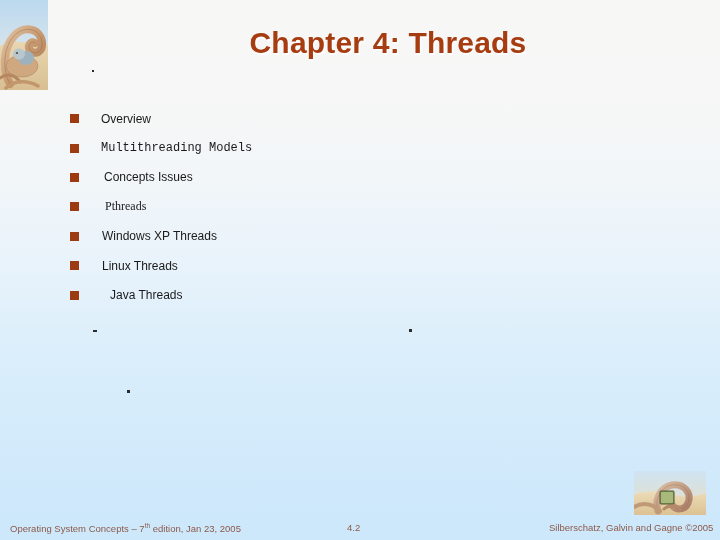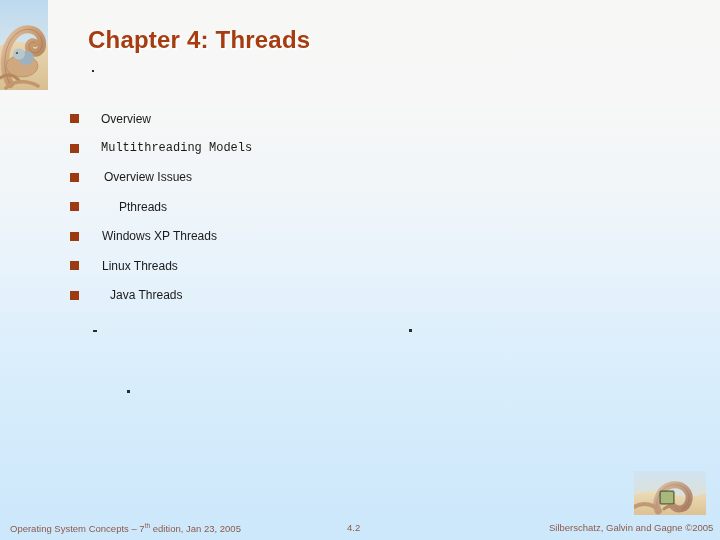--- a/index.html
+++ b/index.html
@@ -40,22 +40,22 @@
     overflow: hidden;
   }
   #corner-art svg { display: block; }
 
   
   #title {
     position: absolute;
     left: 88px;
     top: 26px;
     width: 600px;
-    text-align: left;
-    font-size: 24px;
+    text-align: center;
+    font-size: 30px;
     font-weight: bold;
     color: #a63c10;
     letter-spacing: 0.2px;
     text-shadow: 1.5px 1.5px 0 rgba(255,255,255,0.85);
     white-space: nowrap;
   }
 
   
   #bullets {
     position: absolute;
@@ -77,21 +77,21 @@
   }
   .bullet-text {
     font-size: 12px;
     color: #1a1a1a;
     white-space: nowrap;
   }
   
   .bullet-row:nth-child(1) .bullet-text { margin-left: 2px; }
   .bullet-row:nth-child(2) .bullet-text { margin-left: 2px; font-family: Liberation Mono, monospace; }
   .bullet-row:nth-child(3) .bullet-text { margin-left: 5px; }
-  .bullet-row:nth-child(4) .bullet-text { margin-left: 20px; }
+  .bullet-row:nth-child(4) .bullet-text { margin-left: 6px; font-family: Liberation Serif, serif; }
   .bullet-row:nth-child(5) .bullet-text { margin-left: 3px; }
   .bullet-row:nth-child(6) .bullet-text { margin-left: 3px; }
   .bullet-row:nth-child(7) .bullet-text { margin-left: 11px; }
 
   
   .artifact {
     position: absolute;
     background: #2b2b2b;
   }
   #artifact-1 { left: 92px;  top: 70px;  width: 2px; height: 2px; }
@@ -170,21 +170,21 @@
     <div class="bullet-row">
       <span class="bullet-marker"></span>
       <span class="bullet-text">Overview</span>
     </div>
     <div class="bullet-row">
       <span class="bullet-marker"></span>
       <span class="bullet-text">Multithreading Models</span>
     </div>
     <div class="bullet-row">
       <span class="bullet-marker"></span>
-      <span class="bullet-text">Overview Issues</span>
+      <span class="bullet-text">Concepts Issues</span>
     </div>
     <div class="bullet-row">
       <span class="bullet-marker"></span>
       <span class="bullet-text">Pthreads</span>
     </div>
     <div class="bullet-row">
       <span class="bullet-marker"></span>
       <span class="bullet-text">Windows XP Threads</span>
     </div>
     <div class="bullet-row">

